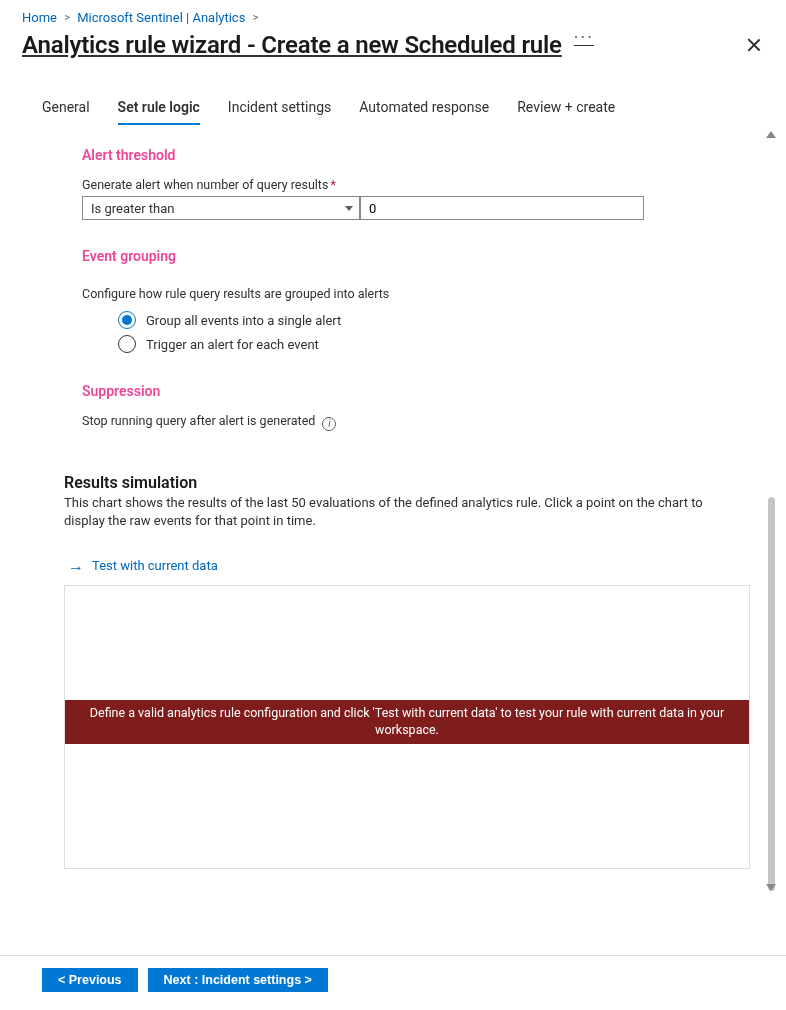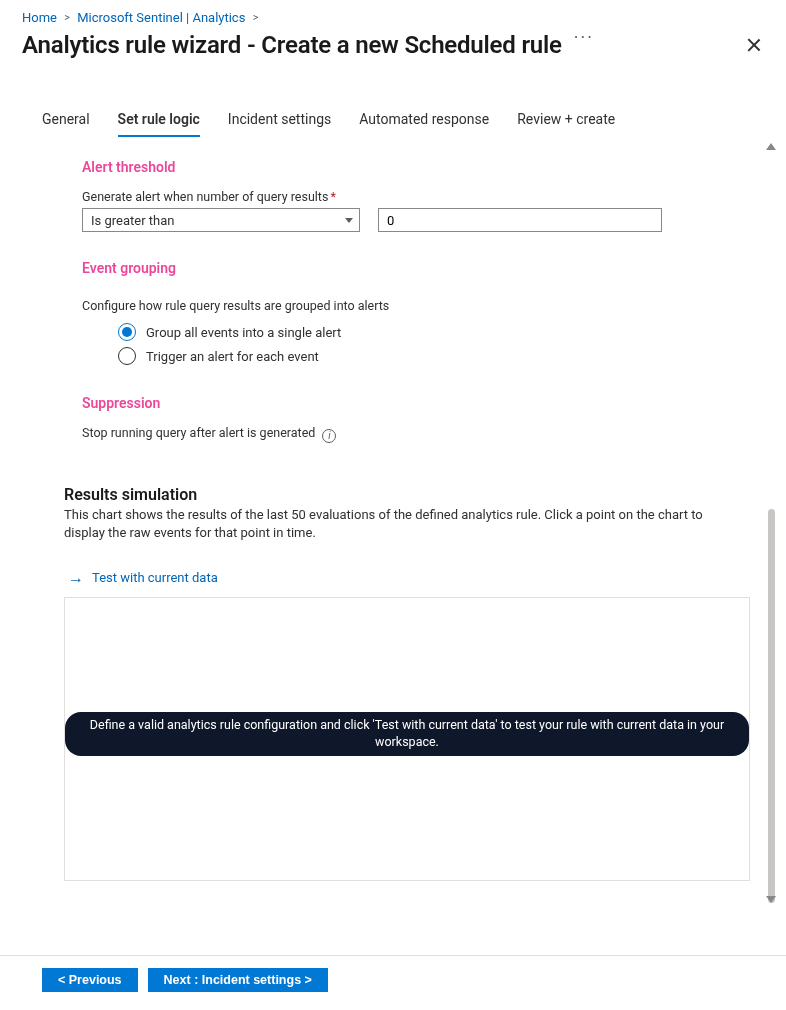--- a/index.html
+++ b/index.html
@@ -32,20 +32,21 @@
     position: relative;
     top: -1px;
   }
 
   
   .title-row {
     display: flex;
     align-items: center;
     justify-content: space-between;
     padding: 4px 24px 6px 22px;
+    text-decoration: underline;
   }
   .title-row h1 {
     font-size: 24px;
     font-weight: 600;
     margin: 0;
     color: #1b1a19;
     letter-spacing: -0.2px;
   }
   .title-dots {
     color: #605e5c;
@@ -73,21 +74,21 @@
   }
   .close-x::before { transform: rotate(45deg); }
   .close-x::after  { transform: rotate(-45deg); }
 
   
   .tabs {
     display: flex;
     gap: 28px;
     padding: 0 0 0 42px;
     border-bottom: none;
-    margin-top: 40px;
+    margin-top: 28px;
   }
   .tab {
     padding: 6px 0 10px 0;
     font-size: 14px;
     cursor: pointer;
     color: #323130;
     position: relative;
   }
   .tab.active {
     font-weight: 600;
@@ -145,21 +146,21 @@
 
   .field-label {
     font-size: 12.5px;
     color: #323130;
     margin-bottom: 4px;
   }
   .required { color: #a4262c; margin-left: 2px; }
 
   .thresh-row {
     display: flex;
-    gap: 18px;
+    gap: 0;
   }
   .select-box {
     width: 278px;
     height: 24px;
     border: 1px solid #8a8886;
     display: flex;
     align-items: center;
     justify-content: space-between;
     padding: 0 6px 0 8px;
     font-size: 13px;
@@ -286,27 +287,26 @@
   .chart-box {
     border: 1px solid #e1dfdd;
     height: 284px;
     position: relative;
     margin-top: 6px;
   }
   .chart-banner {
     position: absolute;
     left: 0; right: 0;
     top: 114px;
-    background: #0f172a;
+    background: #7f1d1d;
     color: #fff;
     font-size: 12.5px;
     text-align: center;
     padding: 5px 8px;
     line-height: 1.35;
-    border-radius: 16px;
   }
 
   
   .footer {
     position: absolute;
     left: 0; right: 0;
     bottom: 18px;
     padding: 12px 42px 0 42px;
     border-top: 1px solid #e1dfdd;
     display: flex;

